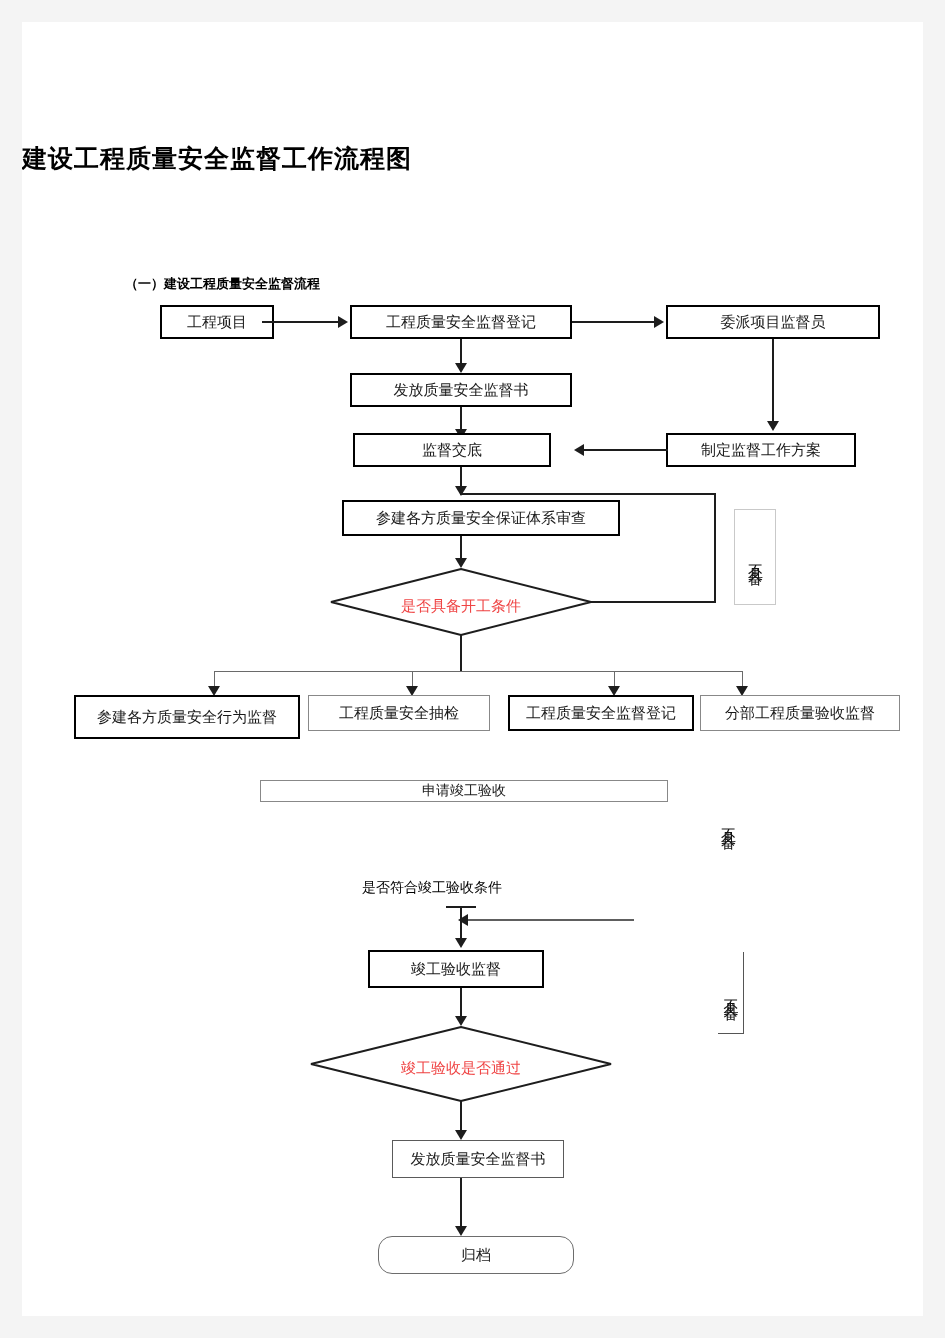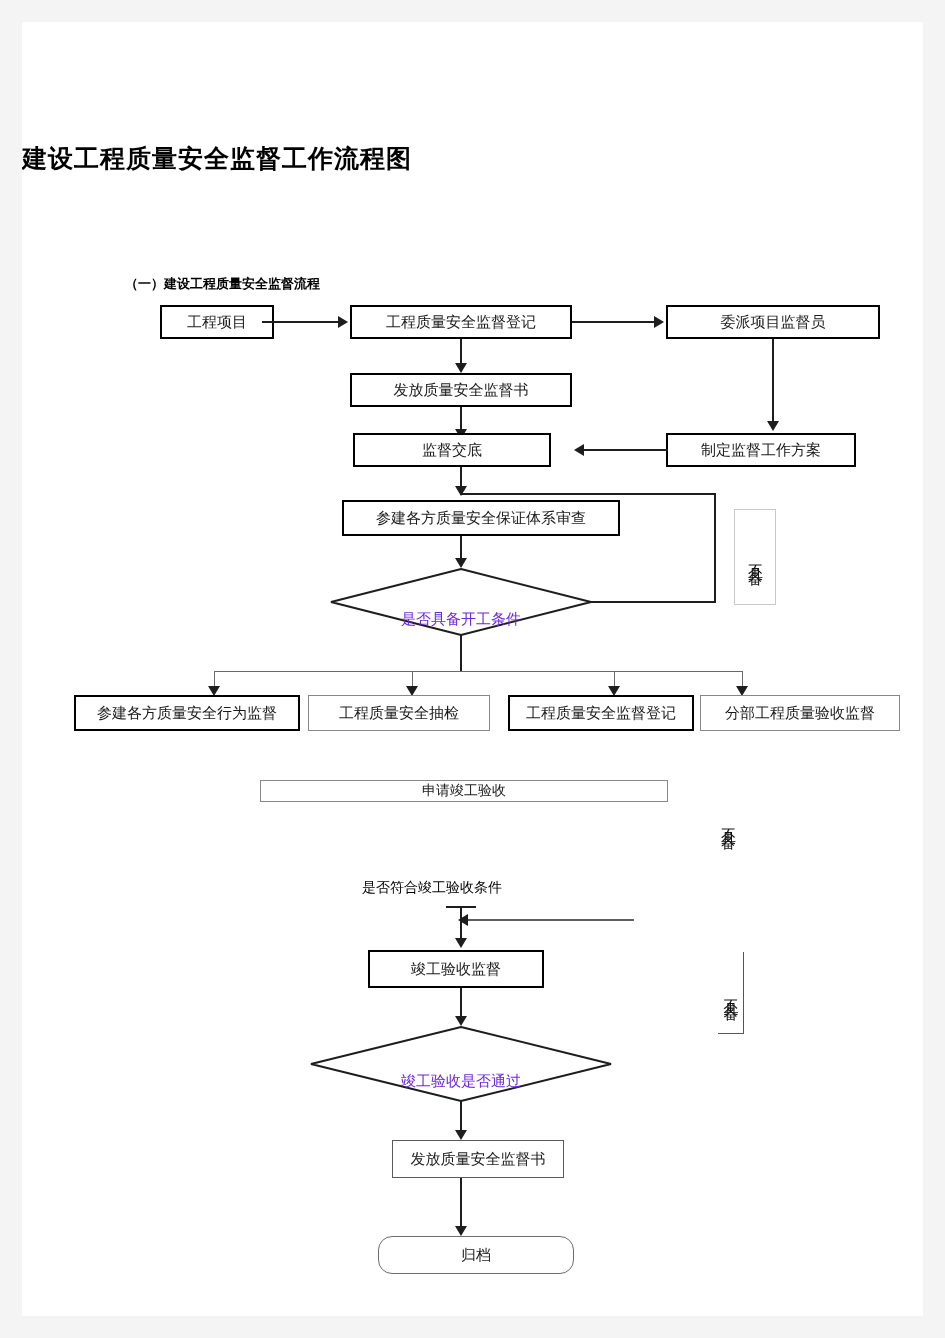--- a/index.html
+++ b/index.html
@@ -119,27 +119,27 @@
     border-top: 6px solid transparent;
     border-bottom: 6px solid transparent;
     border-right: 10px solid #1d1d1d;
   }
   .diamond {
     position: absolute;
   }
   .diamond svg { display: block; }
   .diamond .dlabel {
     position: absolute;
-    left: 0; top: 17px;
+    left: 0; top: 4px;
     width: 100%; height: 100%;
     display: flex;
     align-items: center;
     justify-content: center;
     font-size: 15px;
-    color: #6d28d9;
+    color: #ef4444;
   }
 </style>
 </head>
 <body>
 
 <div id="page">
 
   <div class="title">建设工程质量安全监督工作流程图</div>
   <div class="subtitle">（一）建设工程质量安全监督流程</div>
 
@@ -202,21 +202,21 @@
 
   <div class="vline hair" style="left:390px; top:649px; height:20px;"></div>
   <div class="arrow-d" style="left:384px; top:664px;"></div>
 
   <div class="vline hair" style="left:592px; top:649px; height:20px;"></div>
   <div class="arrow-d" style="left:586px; top:664px;"></div>
 
   <div class="vline hair" style="left:720px; top:649px; height:20px;"></div>
   <div class="arrow-d" style="left:714px; top:664px;"></div>
 
-  <div class="box thick" style="left:52px; top:673px; width:226px; height:36px;">参建各方质量安全行为监督</div>
+  <div class="box thick" style="left:52px; top:673px; width:226px; height:44px;">参建各方质量安全行为监督</div>
 
   <div class="box thin" style="left:286px; top:673px; width:182px; height:36px;">工程质量安全抽检</div>
 
   <div class="box thick" style="left:486px; top:673px; width:186px; height:36px;">工程质量安全监督登记</div>
 
   <div class="box thin" style="left:678px; top:673px; width:200px; height:36px;">分部工程质量验收监督</div>
 
   <div class="box thin" style="left:238px; top:758px; width:408px; height:22px; font-size:14px;">申请竣工验收</div>
 
   <div class="vlabel" style="left:692px; top:760px; width:28px; height:78px;">不具备</div>

